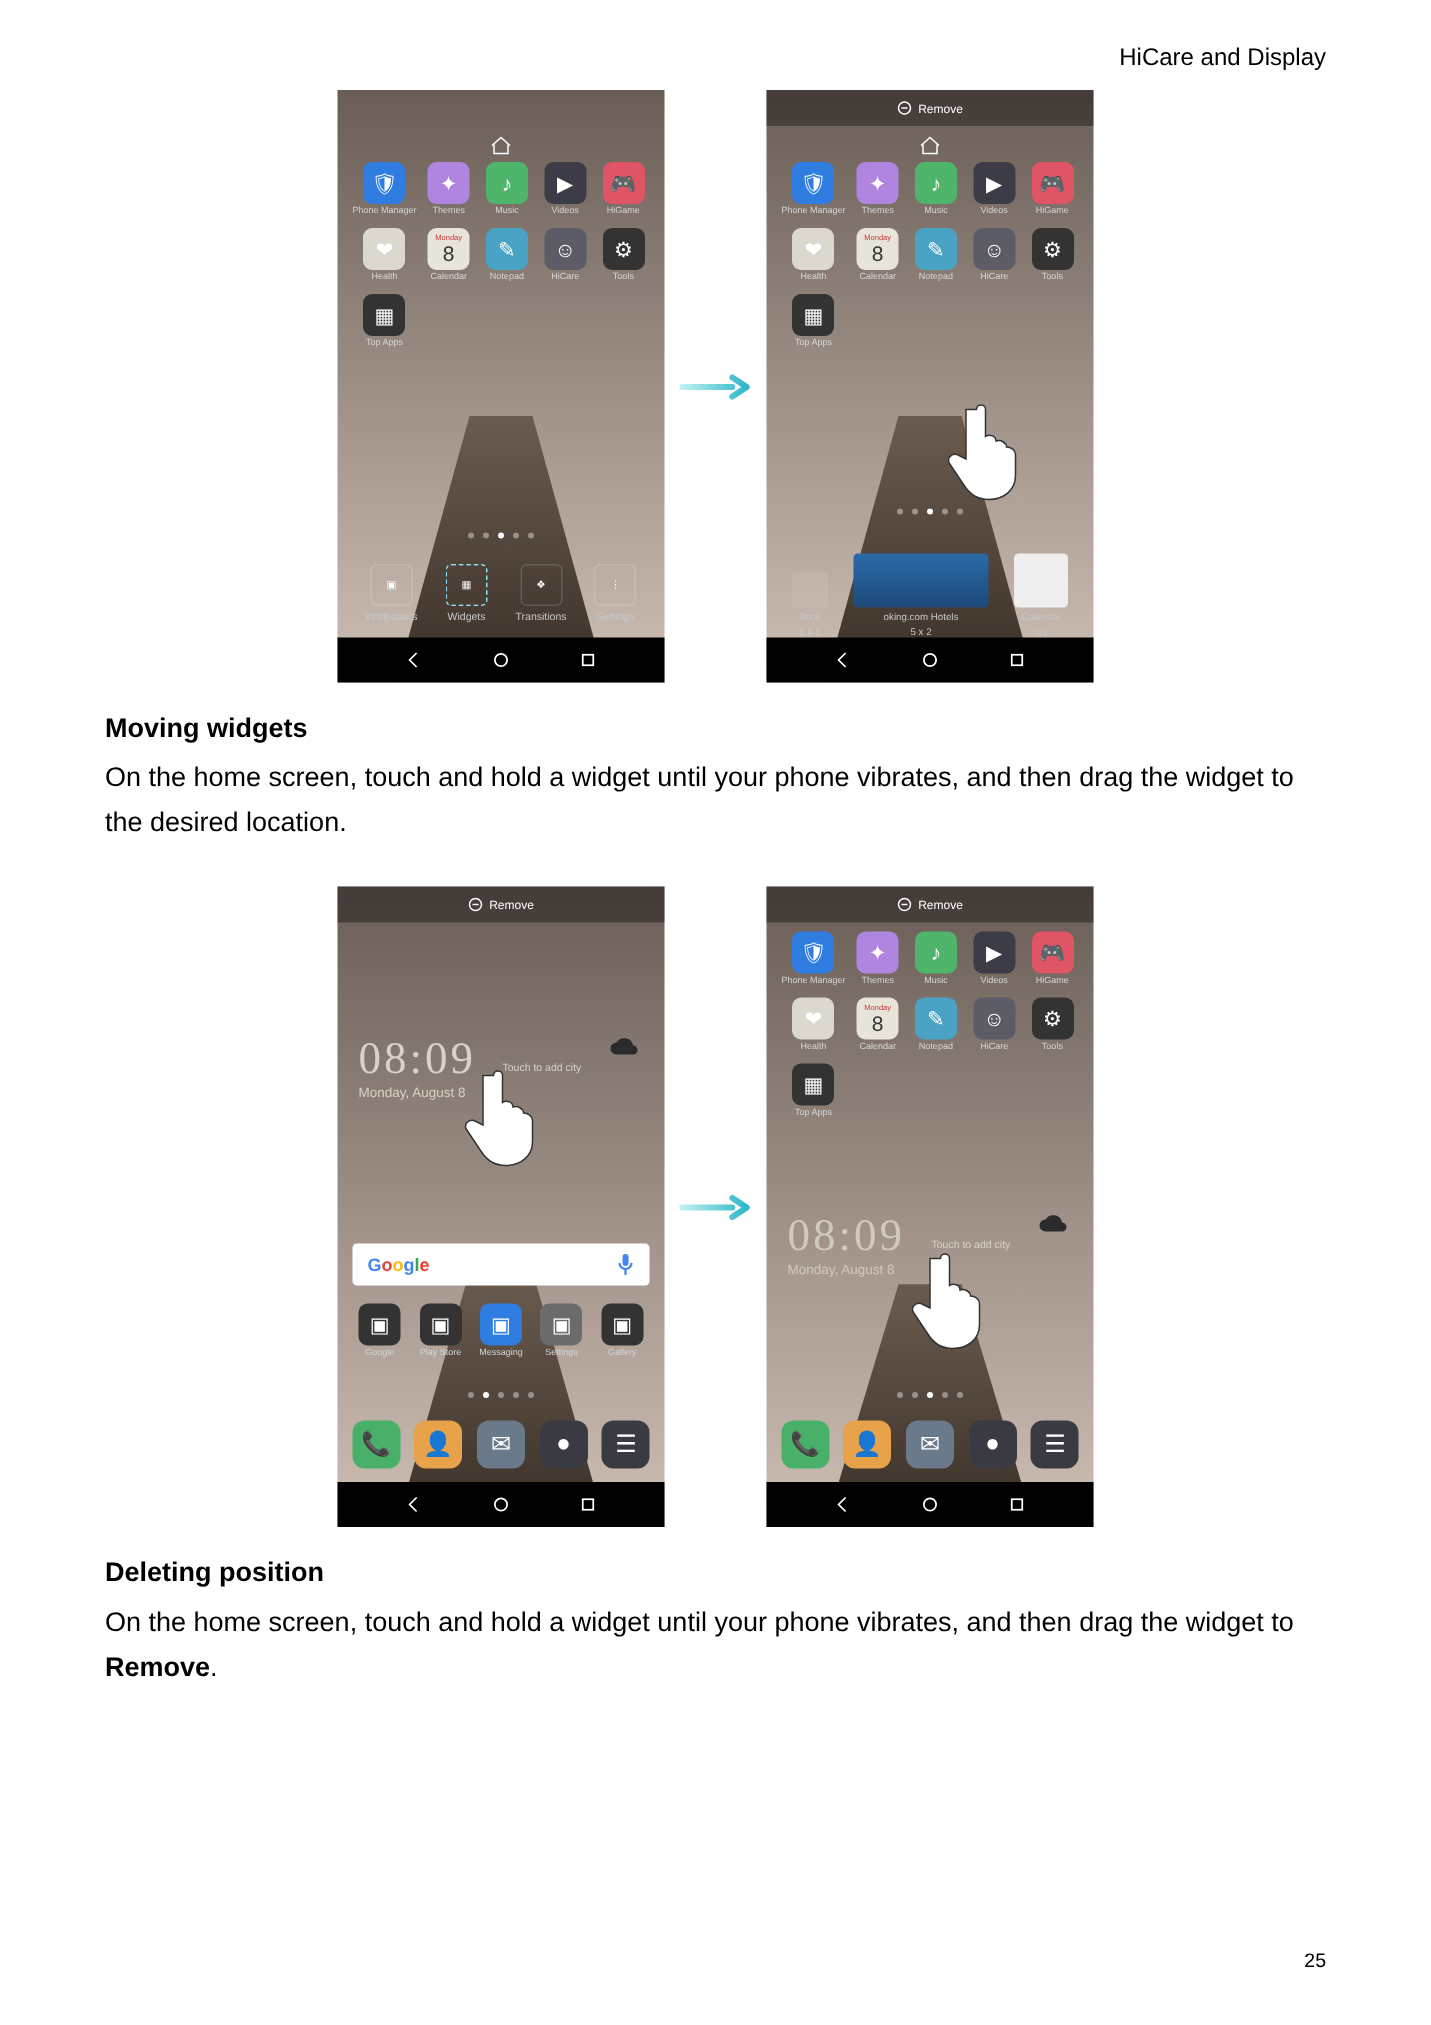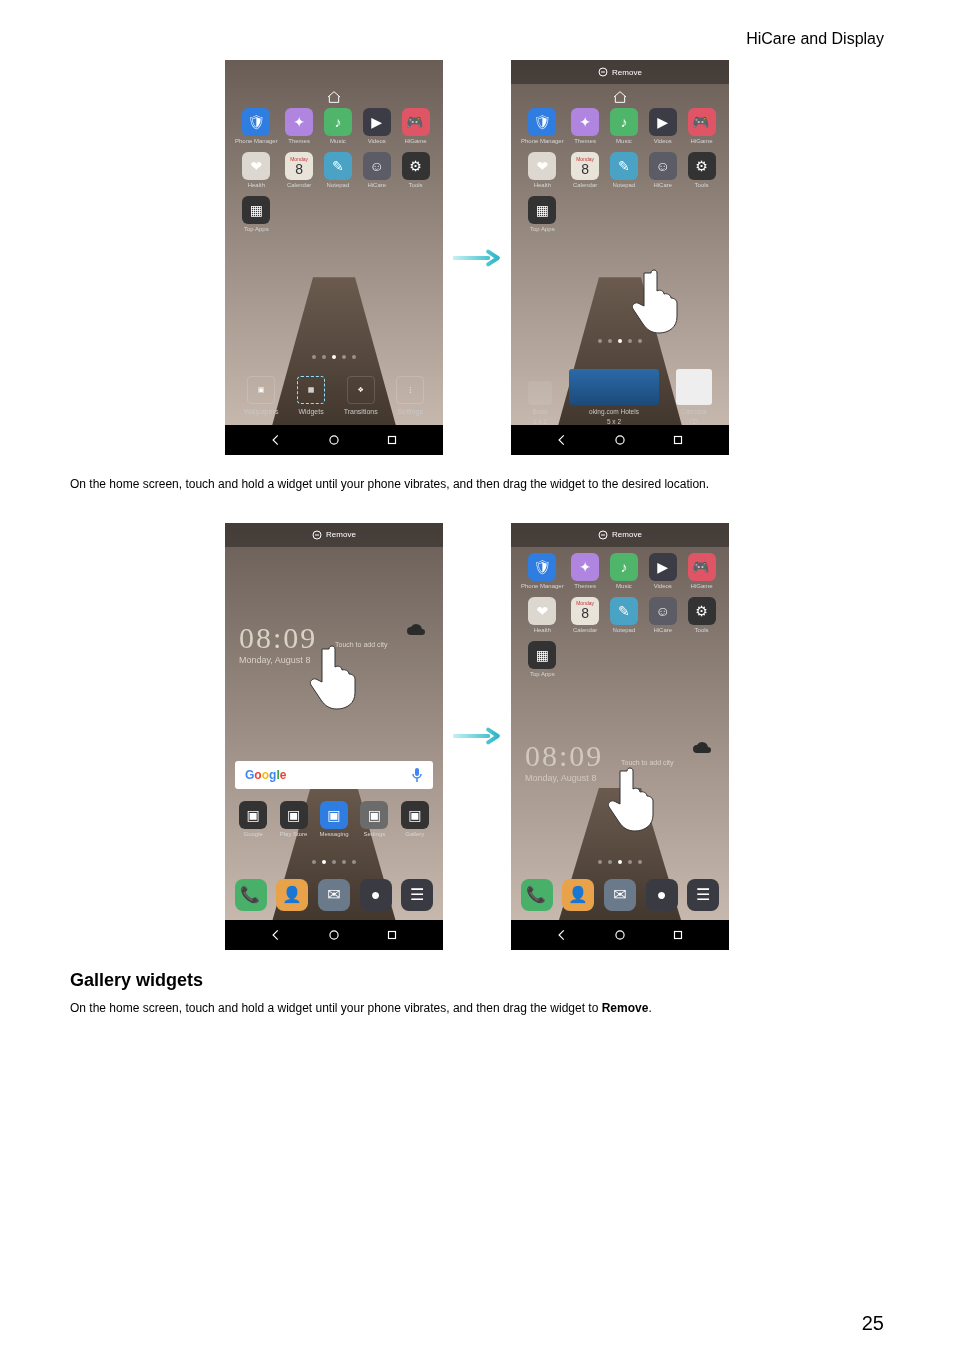--- a/index.html
+++ b/index.html
@@ -31,29 +31,29 @@
   .tool .tic{width:26px;height:26px;border:1px solid rgba(255,255,255,.15);border-radius:4px;display:flex;align-items:center;justify-content:center;color:#fff}
   .dashed{border:1.5px dashed #8fe3ff!important}
   .widget-row{position:absolute;bottom:30px;left:0;right:0;height:76px;display:flex;justify-content:space-evenly;align-items:flex-end}
   .widget{display:flex;flex-direction:column;align-items:center;gap:3px;color:#c7c7c7;font-size:6.5px}
   .wbox{background:rgba(255,255,255,.08);border-radius:3px}
   .hand{position:absolute;width:64px;height:80px}
   .hand svg{width:100%;height:100%}
   .arrow{width:48px;height:20px;align-self:center}
   .arrow svg{width:100%;height:100%}
   h3.sub{font-size:18px;font-weight:bold;margin:18px 0 8px 0}
-  p.body{font-size:12px;margin:0 0 6px 0;line-height:1.65}
+  p.body{font-size:18px;margin:0 0 6px 0;line-height:1.65}
   .clock{position:absolute;color:#d9d3c6}
   .clock .time{font-family:Georgia,serif;font-size:30px;letter-spacing:2px;line-height:1}
   .clock .date{font-size:9px;margin-top:2px}
   .gbar{position:absolute;left:10px;right:10px;height:28px;background:#fff;border-radius:3px;display:flex;align-items:center;justify-content:space-between;padding:0 10px;box-sizing:border-box}
   .gbar .g{font-size:12px;font-weight:bold}
   .dock{position:absolute;bottom:30px;left:0;right:0;height:50px;display:flex;justify-content:space-evenly;align-items:center}
   .dock .ic{width:32px;height:32px;border-radius:8px;display:flex;align-items:center;justify-content:center;color:#fff;font-size:16px}
-  .footer{position:absolute;bottom:15px;right:70px;font-size:20px}
+  .footer{position:absolute;bottom:36px;right:70px;font-size:13px}
   .topbar .rem{display:flex;align-items:center;gap:4px}
   .topbar .rem svg{width:10px;height:10px;stroke:#fff;fill:none;stroke-width:2}
   .cloud{position:absolute;width:24px;height:16px;color:#2b2b2b}
   .addcity{position:absolute;font-size:7px;color:#d9d3c6}
 </style>
 </head>
 <body>
 
 <div class="page">
   <div class="header-right">HiCare and Display</div>
@@ -271,20 +271,21 @@
         <svg viewBox="0 0 24 24">
             <circle cx="12" cy="12" r="7"></circle>
           </svg>
         <svg viewBox="0 0 24 24">
             <rect x="6" y="6" width="12" height="12"></rect>
           </svg>
       </div>
     </div>
   </div>
 
+  <h3 class="sub">Moving widgets</h3>
   <p class="body">On the home screen, touch and hold a widget until your phone vibrates, and then drag the widget to the desired location.</p>
 
   <div class="figure-row">
 
     <div class="phone big">
       <div class="phone-bg">
           <div class="pier" style="height:40%"></div>
         </div>
       <div class="topbar">
         <span class="rem">
@@ -470,19 +471,19 @@
         <svg viewBox="0 0 24 24">
             <circle cx="12" cy="12" r="7"></circle>
           </svg>
         <svg viewBox="0 0 24 24">
             <rect x="6" y="6" width="12" height="12"></rect>
           </svg>
       </div>
     </div>
   </div>
 
-  <h3 class="sub">Gallery widgets</h3>
+  <h3 class="sub">Deleting position</h3>
   <p class="body">
     <span>On the home screen, touch and hold a widget until your phone vibrates, and then drag the widget to </span><b>Remove</b><span>.</span>
   </p>
 
   <div class="footer">25</div>
 </div>
 
 </body></html>

